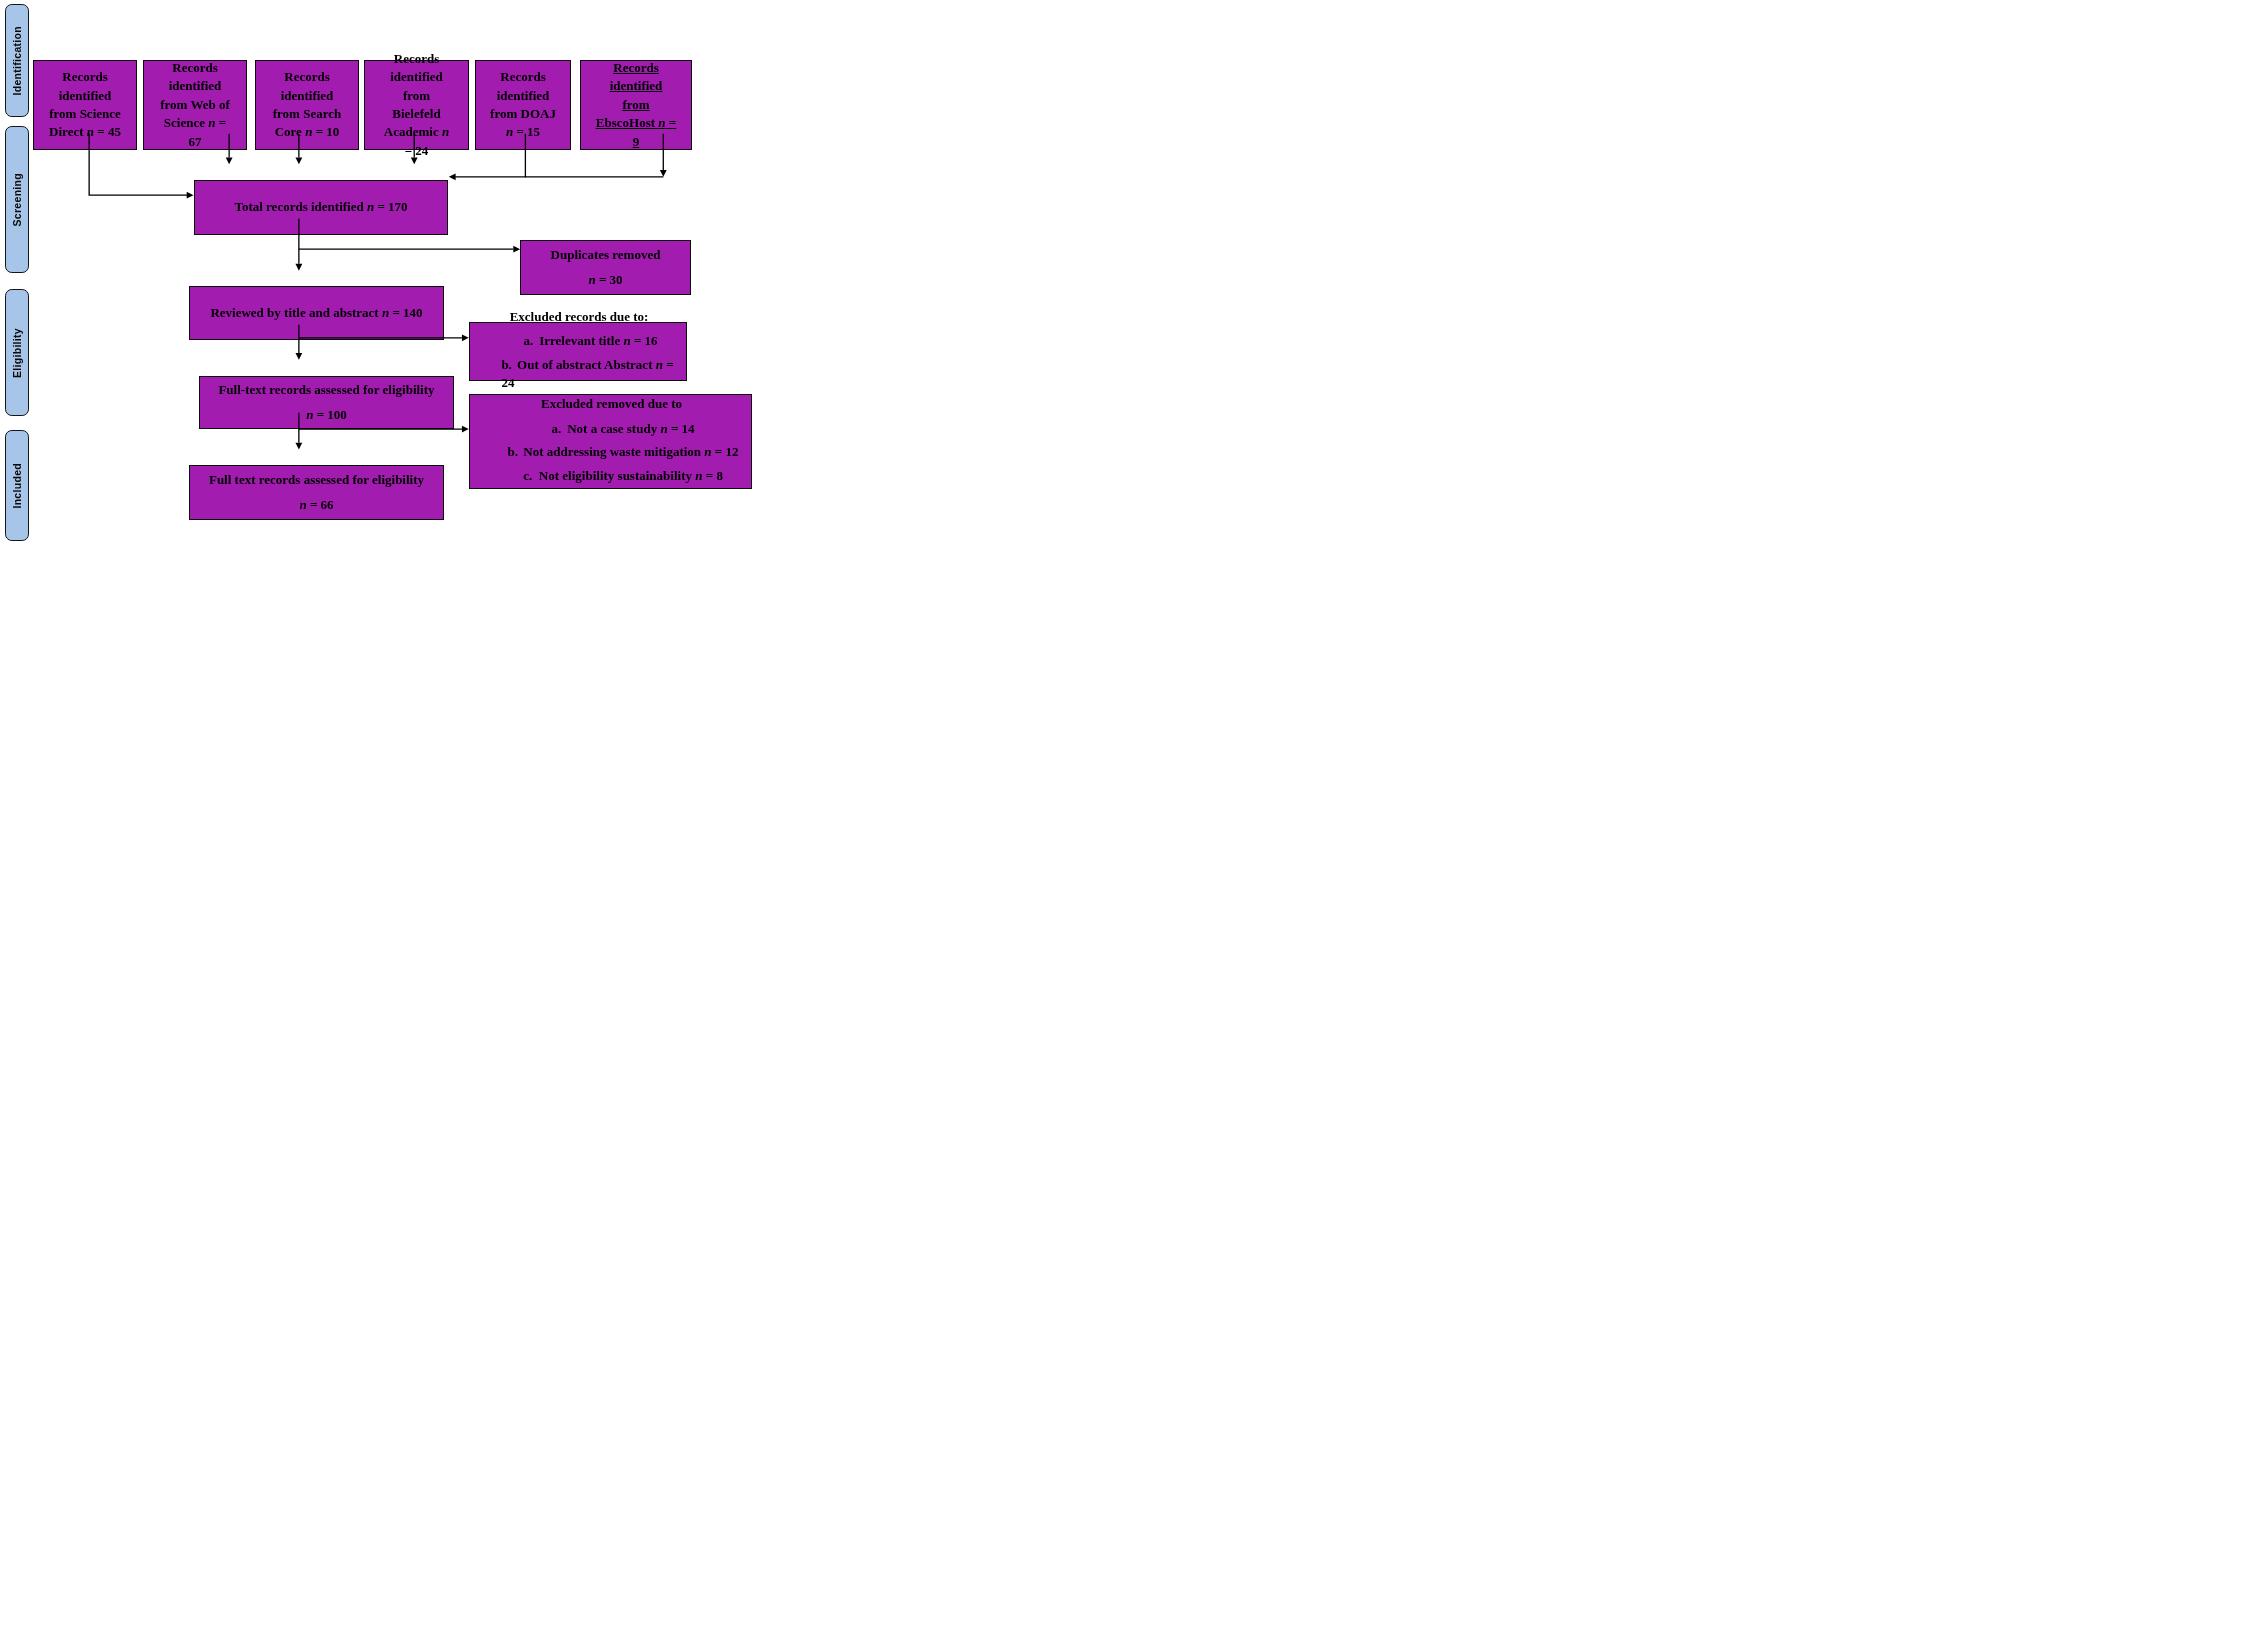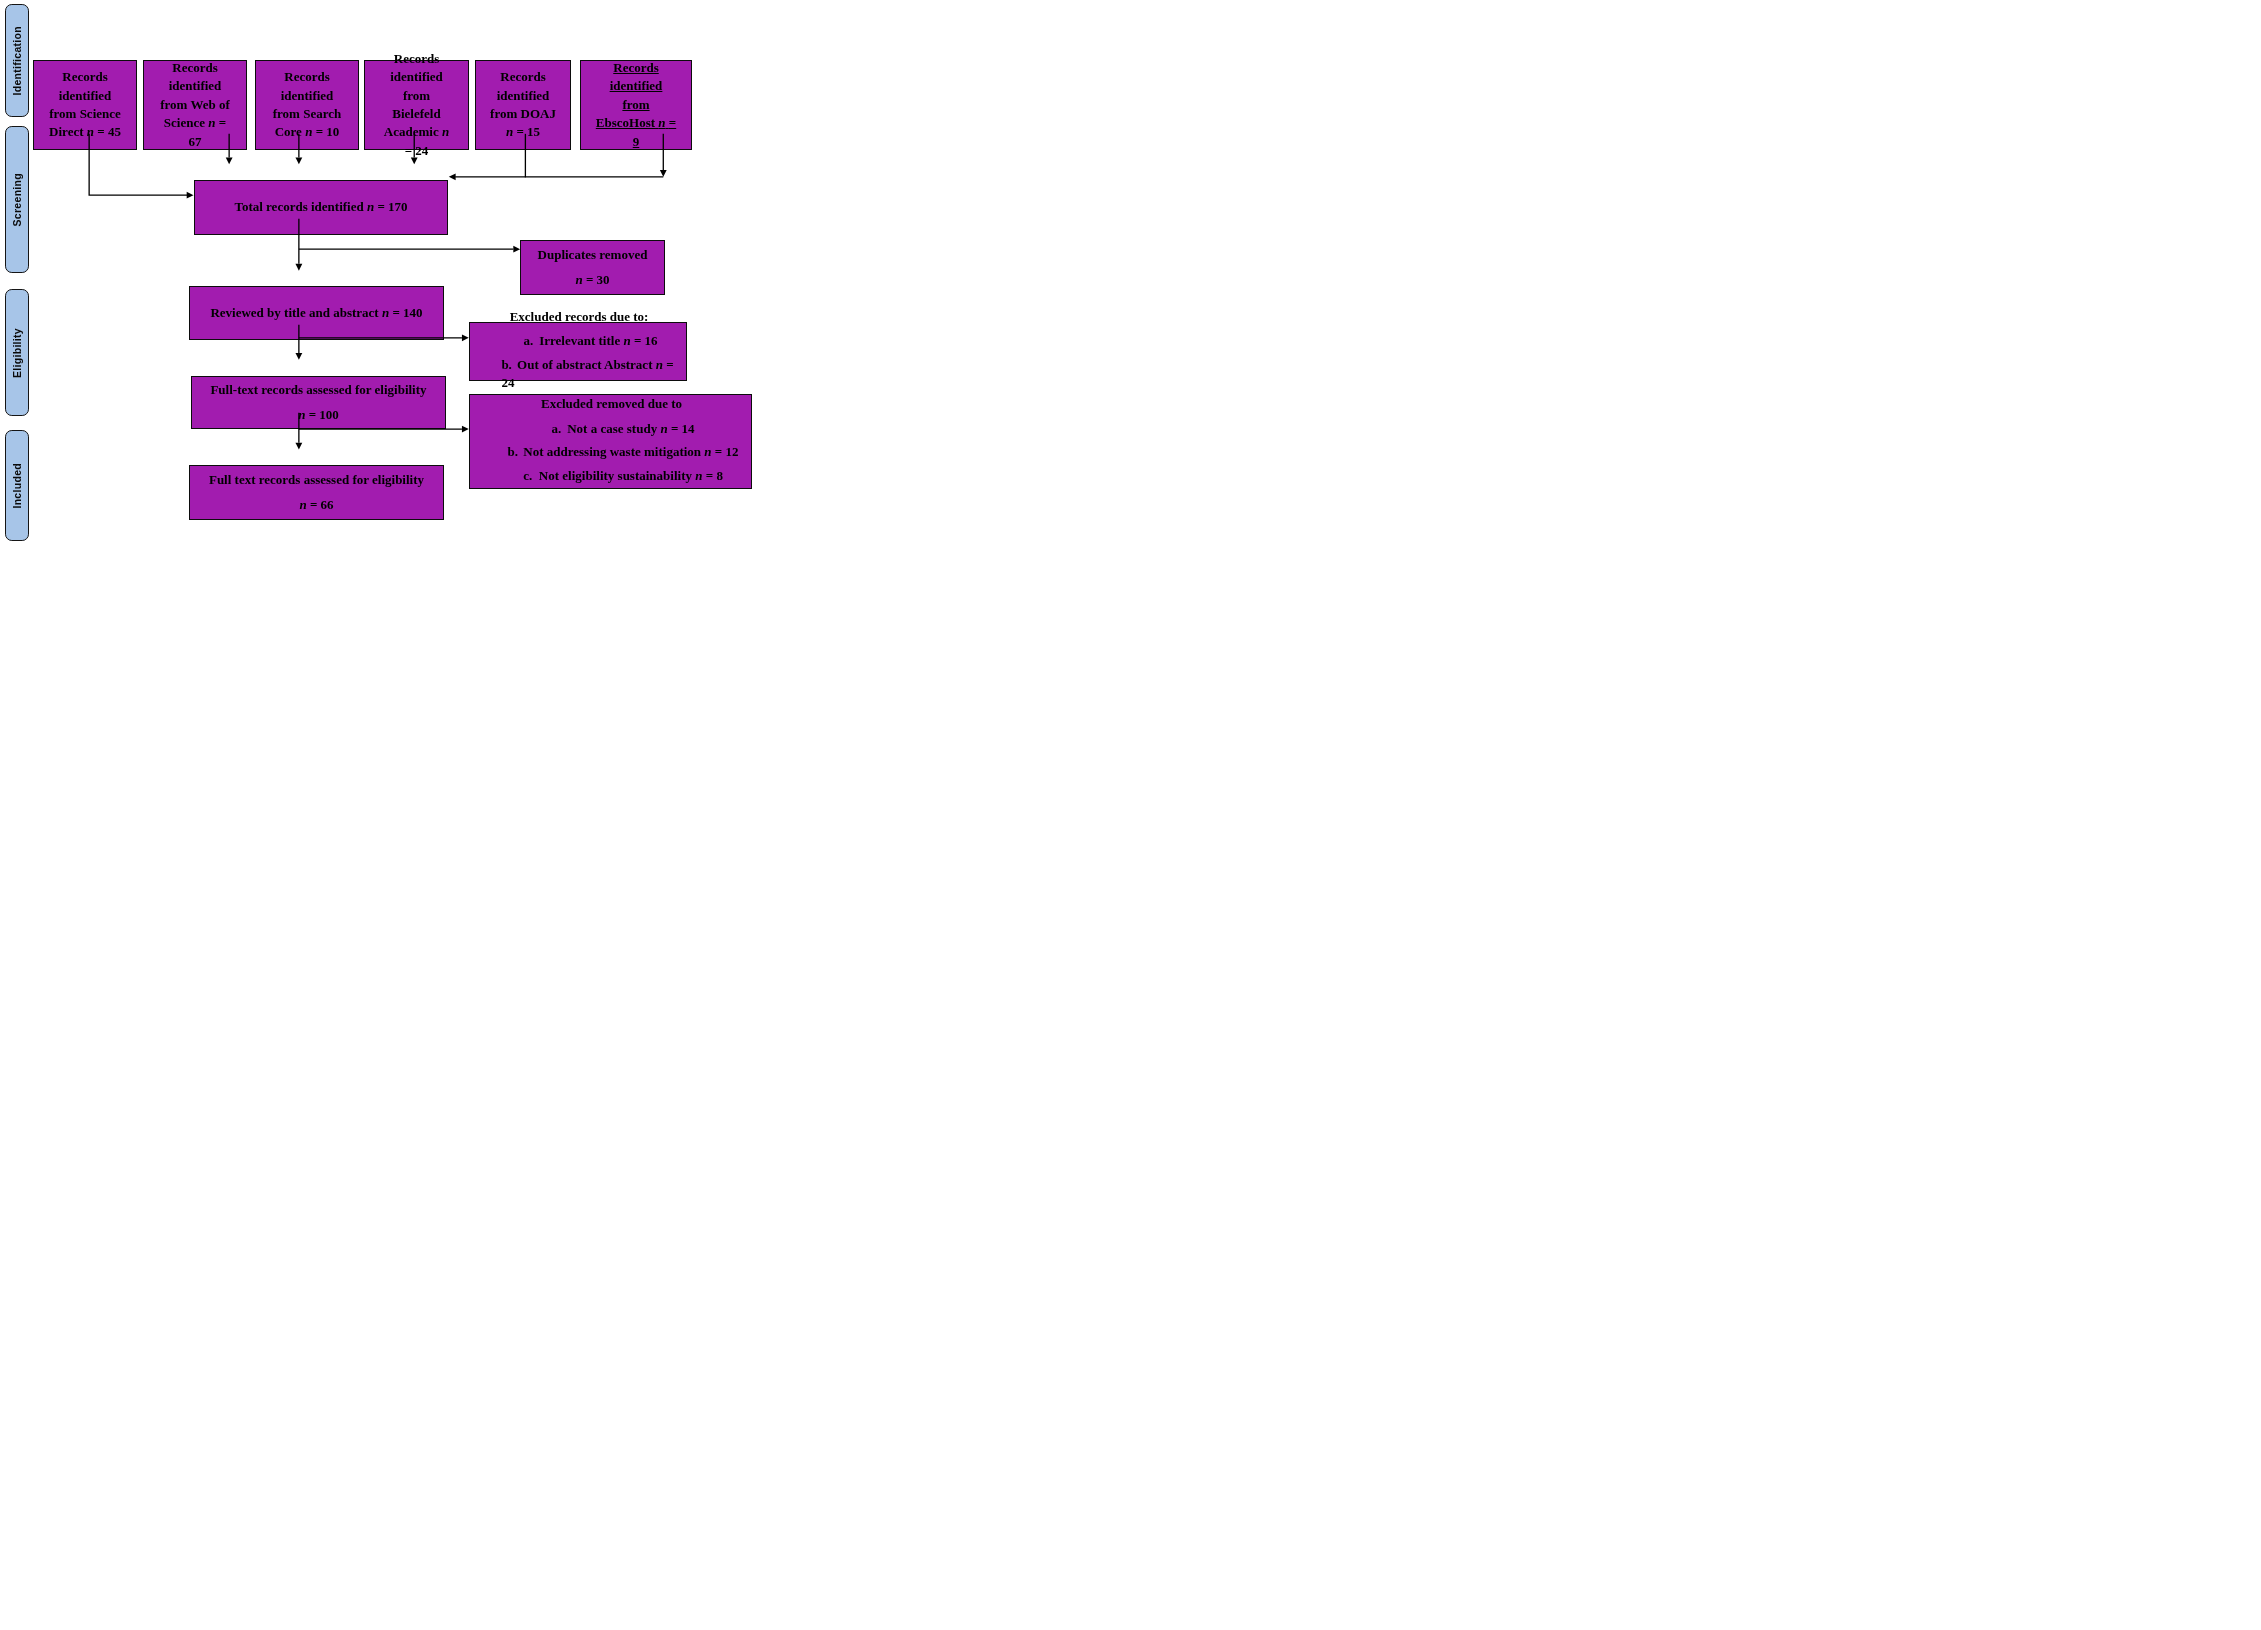--- a/index.html
+++ b/index.html
@@ -117,35 +117,35 @@
     <div class="txt"><span>Records identified from DOAJ</span> <i class="n">n</i> <span>= 15</span></div>
   </div>
   <div class="box src" style="left:580px;width:112px;text-decoration:underline;">
     <div class="txt"><span>Records identified from EbscoHost</span> <i class="n">n</i> <span>= 9</span></div>
   </div>
 
   <div class="box" style="left:194px;top:164px;width:254px;height:55px;">
     <div class="txt"><span>Total records identified</span> <i class="n">n</i> <span>= 170</span></div>
   </div>
 
-  <div class="box twoline" style="left:520px;top:224px;width:145px;height:55px;">
+  <div class="box twoline" style="left:520px;top:224px;width:171px;height:55px;">
     <div class="txt"><span>Duplicates removed</span><br><i class="n">n</i> <span>= 30</span></div>
   </div>
 
   <div class="box" style="left:189px;top:270px;width:255px;height:54px;">
     <div class="txt"><span>Reviewed by title and abstract</span> <i class="n">n</i> <span>= 140</span></div>
   </div>
 
   <div class="box listbox centered" style="left:469px;top:306px;width:218px;height:59px;">
     <span class="title">Excluded records due to:</span>
     <span class="item"><span class="marker">a.</span><span>Irrelevant title</span> <i class="n">n</i> <span>= 16</span></span>
     <span class="item"><span class="marker">b.</span><span>Out of abstract Abstract</span> <i class="n">n</i> <span>= 24</span></span>
   </div>
 
-  <div class="box twoline" style="left:191px;top:360px;width:255px;height:53px;">
+  <div class="box twoline" style="left:199px;top:360px;width:255px;height:53px;">
     <div class="txt"><span>Full-text records assessed for eligibility</span><br><i class="n">n</i> <span>= 100</span></div>
   </div>
 
   <div class="box listbox centered" style="left:469px;top:378px;width:283px;height:95px;">
     <span class="title">Excluded removed due to</span>
     <span class="item"><span class="marker">a.</span><span>Not a case study</span> <i class="n">n</i> <span>= 14</span></span>
     <span class="item"><span class="marker">b.</span><span>Not addressing waste mitigation</span> <i class="n">n</i> <span>= 12</span></span>
     <span class="item"><span class="marker">c.</span><span>Not eligibility sustainability</span> <i class="n">n</i> <span>= 8</span></span>
   </div>
 

